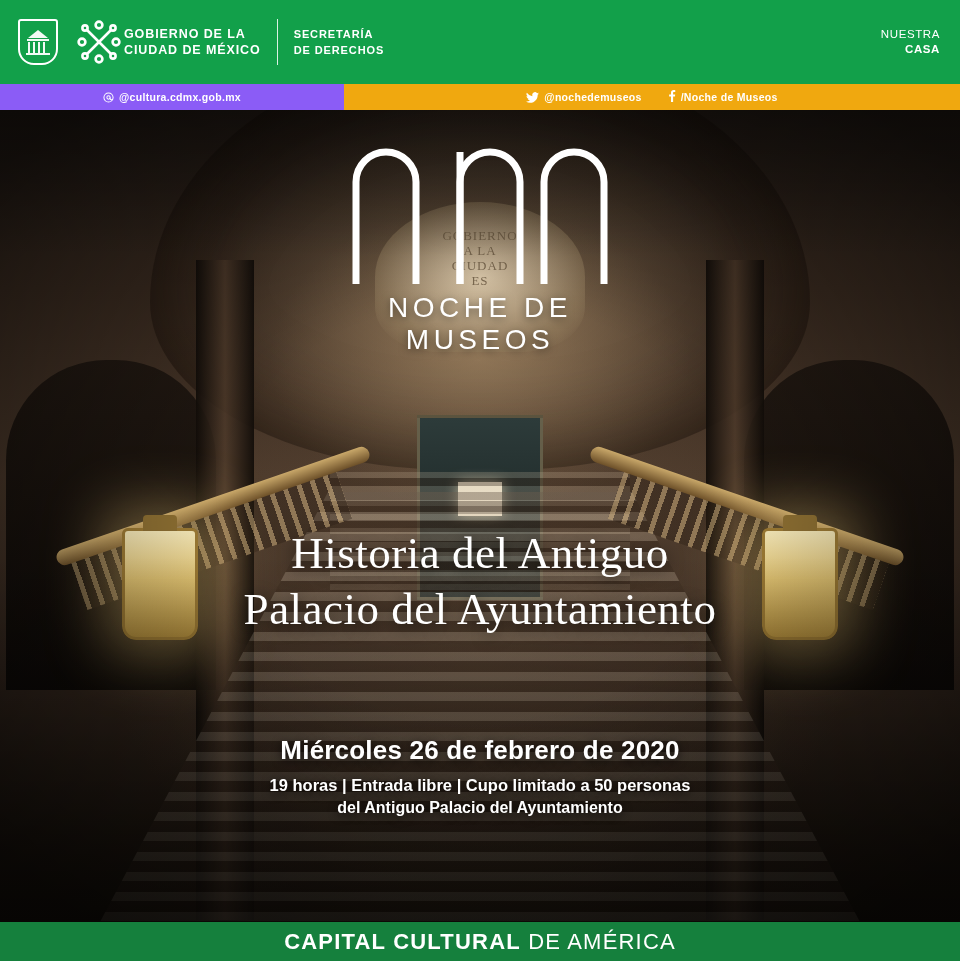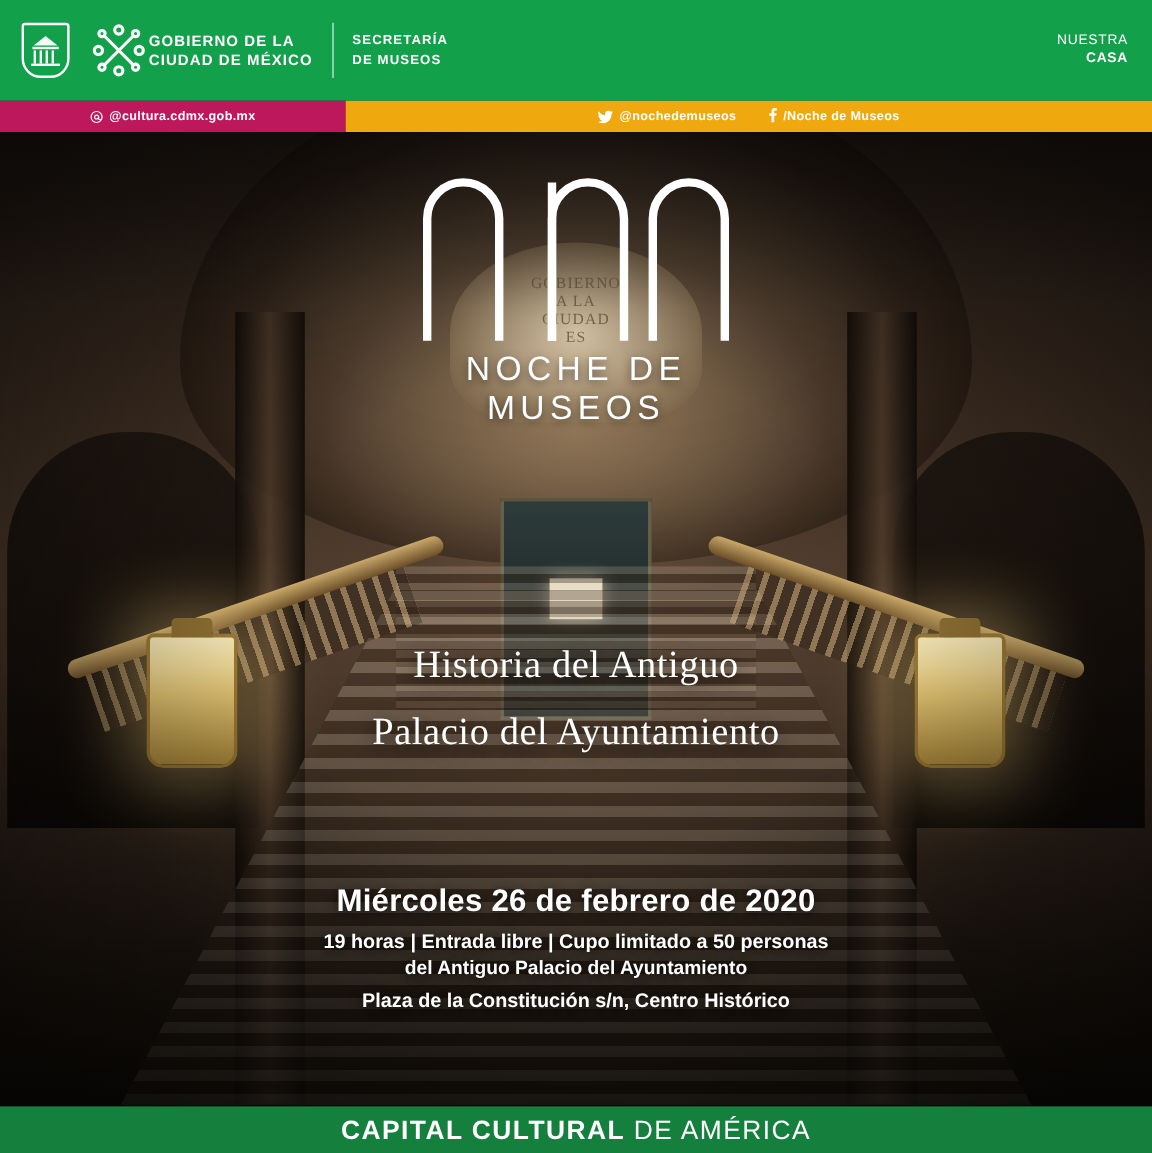--- a/index.html
+++ b/index.html
@@ -95,22 +95,22 @@
   .slogan1 b, .slogan2 b { font-weight: bold; }
 
   
   .socialbar {
     position: absolute;
     left: 0; top: 84px;
     width: 960px; height: 26px;
     display: flex;
   }
   .sb-red {
-    width: 288px; height: 26px;
-    background: #be185d;
+    width: 344px; height: 26px;
+    background: #8b5cf6;
     display: flex;
     align-items: center;
     justify-content: center;
   }
   .sb-gold {
     flex: 1; height: 26px;
     background: #f0a80f;
     display: flex;
     align-items: center;
     justify-content: center;
@@ -305,21 +305,21 @@
 
   
   .title {
     position: absolute;
     left: 0; right: 0;
     top: 415px;
     text-align: center;
     z-index: 6;
     color: #fff;
     font-family: "Liberation Serif", serif;
-    font-size: 32px;
+    font-size: 45px;
     line-height: 56px;
     letter-spacing: .5px;
     text-shadow: 0 3px 16px rgba(0,0,0,.75);
   }
   .title .ln { display: block; }
 
   
   .info {
     position: absolute;
     left: 0; right: 0;
@@ -414,21 +414,21 @@
 
     <div class="gob-text">
       <div>GOBIERNO DE LA</div>
       <div>CIUDAD DE MÉXICO</div>
     </div>
 
     <div class="divider-v"></div>
 
     <div class="sec-text">
       <div>SECRETARÍA</div>
-      <div>DE MUSEOS</div>
+      <div>DE DERECHOS</div>
     </div>
 
     <div class="topbar-right">
       <div class="slogan2">
         <div>NUESTRA</div>
         <div><b>CASA</b></div>
       </div>
     </div>
   </div>
 
@@ -508,21 +508,20 @@
 
     <div class="title">
       <span class="ln">Historia del Antiguo</span>
       <span class="ln">Palacio del Ayuntamiento</span>
     </div>
 
     <div class="info">
       <div class="date">Miércoles 26 de febrero de 2020</div>
       <div class="sub">19 horas | Entrada libre | Cupo limitado a 50 personas</div>
       <div class="venue2">del  Antiguo Palacio del  Ayuntamiento</div>
-      <div class="addr">Plaza de la Constitución s/n, Centro Histórico</div>
     </div>
   </div>
 
   <div class="bottombar">
     <div class="bb">
       <b>CAPITAL CULTURAL</b><span> DE AMÉRICA</span>
     </div>
   </div>
 
 </div>

